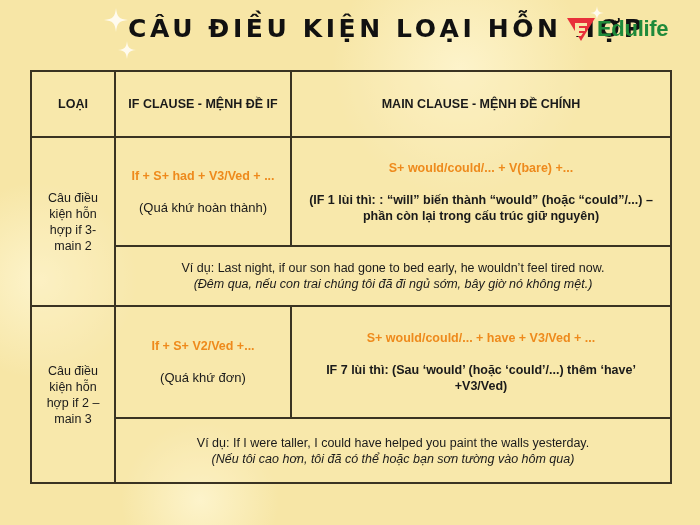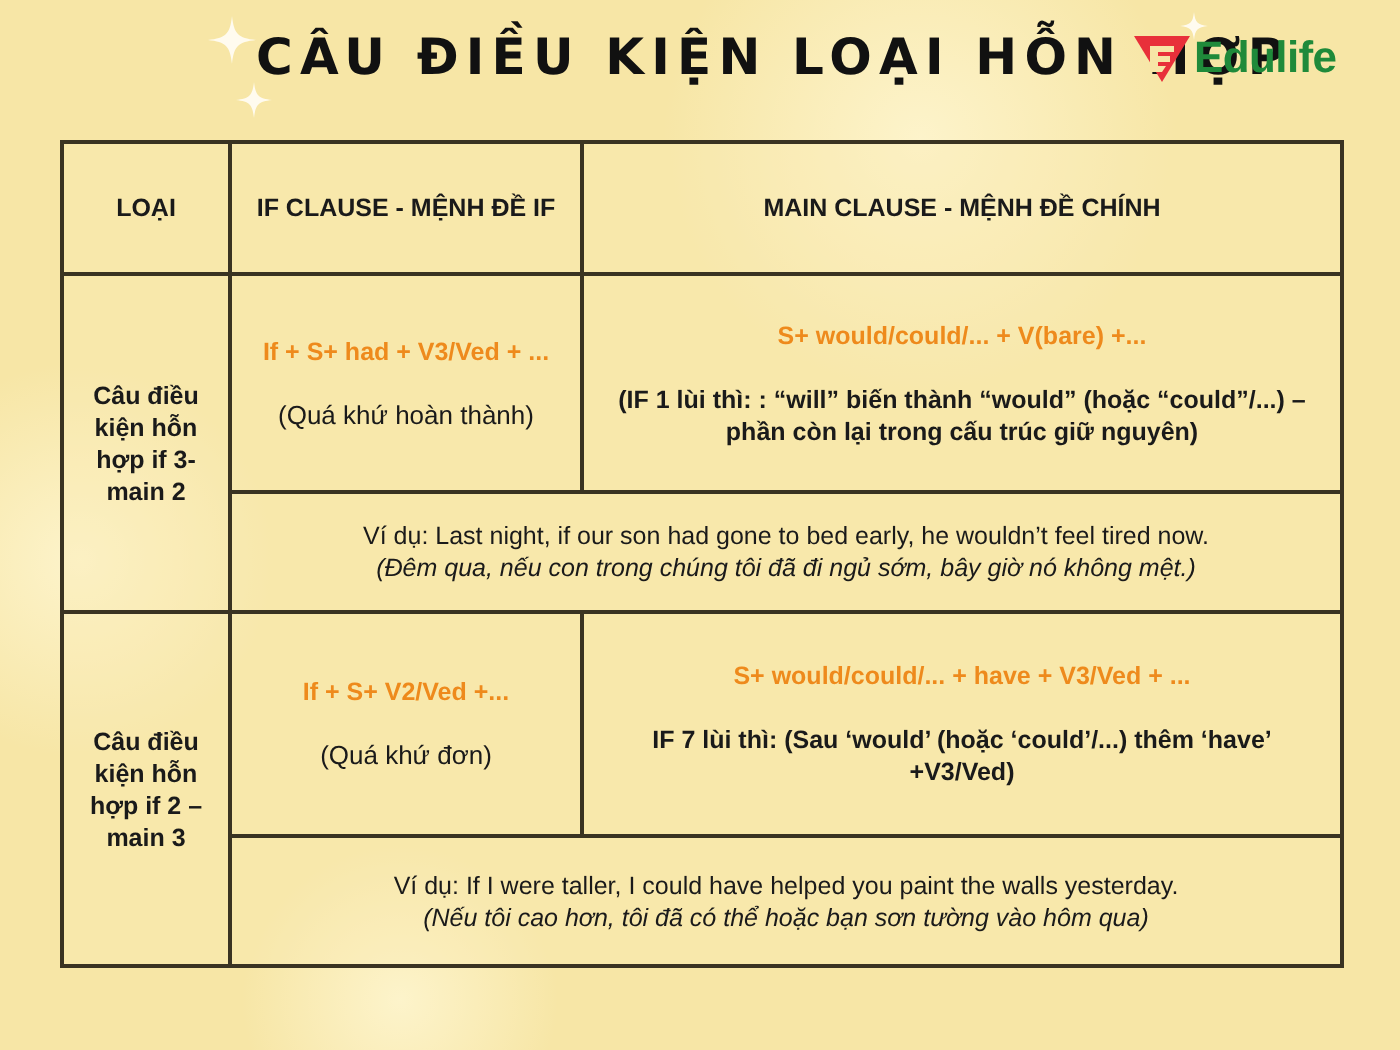--- a/index.html
+++ b/index.html
@@ -38,21 +38,21 @@
       table-layout: fixed;
       background: rgba(250, 235, 180, 0.35);
     }
     .grid td, .grid th {
       border: 2px solid #3a3322;
       text-align: center; vertical-align: middle;
       font-size: 12.5px; line-height: 16px;
       padding: 4px 12px;
     }
     .grid th { font-weight: bold; font-size: 12.5px; height: 66px; }
-    .type-cell { font-weight: bold; font-size: 13px; line-height: 17px; padding: 4px 10px; }
+    .type-cell { font-weight: normal; font-size: 13px; line-height: 17px; padding: 4px 10px; }
     .formula { color: #ee8a1c; font-weight: bold; margin-bottom: 16px; }
     .note { font-weight: bold; }
     .tense { font-weight: normal; font-size: 13px; margin-top: 16px; }
     .example { font-size: 13px; line-height: 18px; }
     .example .vi { font-style: italic; }
     .r1a { height: 109px; }
     .r1b { height: 60px; }
     .r2a { height: 112px; }
     .r2b { height: 65px; }
   </style>
@@ -104,21 +104,21 @@
         <div class="tense">(Quá khứ hoàn thành)</div>
       </td>
       <td>
         <div class="formula">S+ would/could/... + V(bare) +...</div>
         <div class="note">(IF 1 lùi thì: : “will” biến thành “would” (hoặc “could”/...) – phần còn lại trong cấu trúc giữ nguyên)</div>
       </td>
     </tr>
     <tr class="r1b">
       <td colspan="2" class="example">
         <div>Ví dụ: Last night, if our son had gone to bed early, he wouldn’t feel tired now.</div>
-        <div class="vi">(Đêm qua, nếu con trong chúng tôi đã đi ngủ sớm, bây giờ nó không mệt.)</div>
+        <div class="vi">(Đêm qua, nếu con trai chúng tôi đã đi ngủ sớm, bây giờ nó không mệt.)</div>
       </td>
     </tr>
     <tr class="r2a">
       <td class="type-cell" rowspan="2">Câu điều kiện hỗn hợp if 2 – main 3</td>
       <td>
         <div class="formula">If + S+ V2/Ved +...</div>
         <div class="tense">(Quá khứ đơn)</div>
       </td>
       <td>
         <div class="formula">S+ would/could/... + have + V3/Ved + ...</div>

